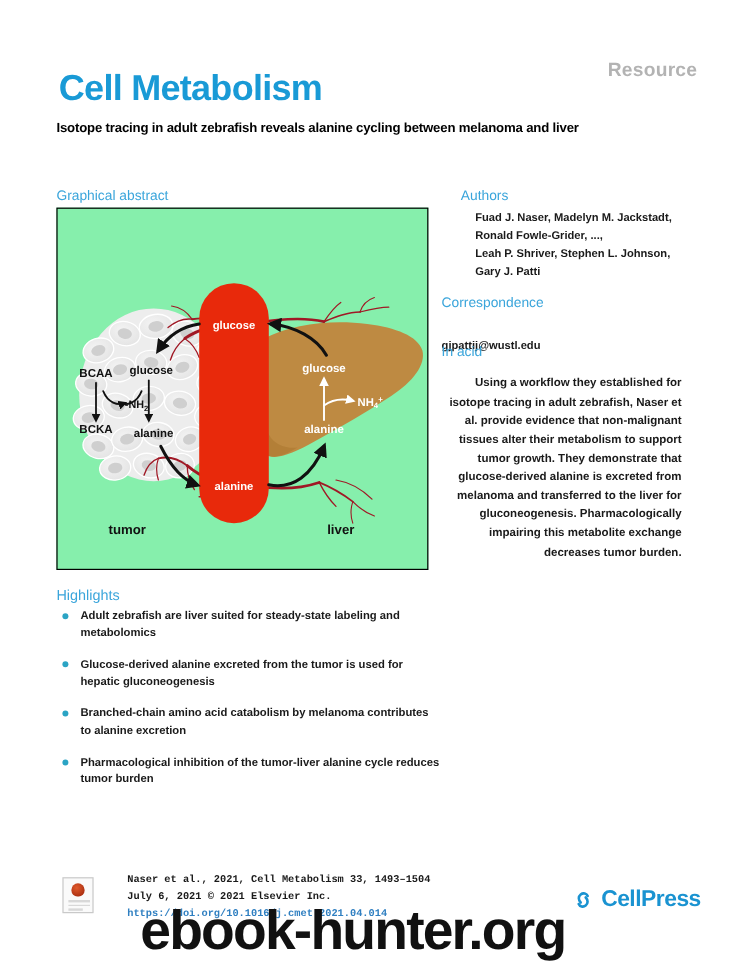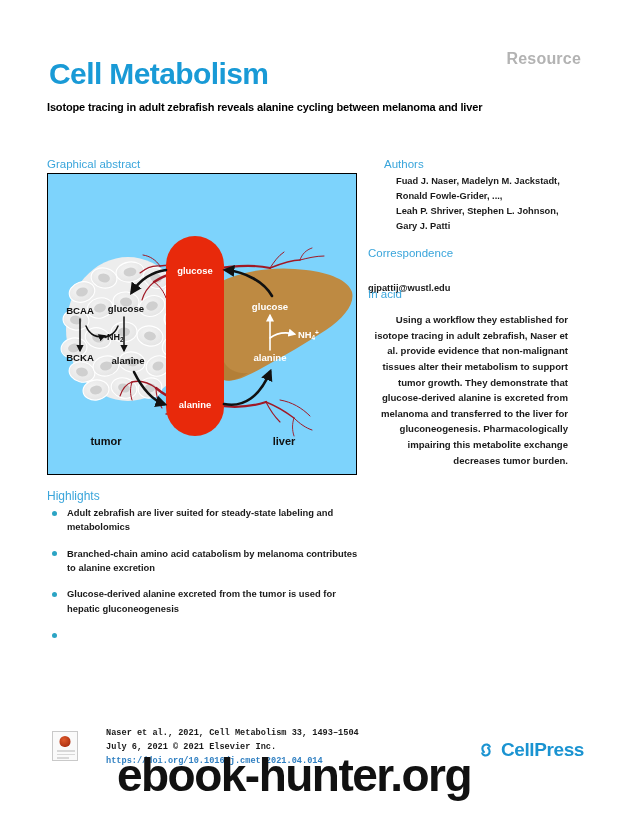--- a/index.html
+++ b/index.html
@@ -52,21 +52,21 @@
   }
   .inbrief-text {
     position:absolute; left:368px; top:312px; width:200px;
     font-size:9.6px; line-height:1.63; font-weight:bold; color:#1a1a1a;text-align:right;
   }
 
   
   .ga-box {
     position:absolute; left:47px; top:173px;
     width:310px; height:302px;
-    border:1.2px solid #000; background:#7dd3fc; overflow:hidden;
+    border:1.2px solid #000; background:#86efac; overflow:hidden;
   }
   .ga-stage { position:absolute; inset:0; }
 
   
   .highlights { position:absolute; left:47px; top:506px; width:330px; }
   .hl {
     position:relative; padding-left:20px;
     font-size:9.4px; line-height:1.5; font-weight:bold; color:#1a1a1a;
     margin-bottom:12.5px; width:320px;
   }
@@ -300,28 +300,29 @@
   <div class="inbrief-text">Using a workflow they established for isotope tracing in adult zebrafish, Naser et al. provide evidence that non-malignant tissues alter their metabolism to support tumor growth. They demonstrate that glucose-derived alanine is excreted from melanoma and transferred to the liver for gluconeogenesis. Pharmacologically impairing this metabolite exchange decreases tumor burden.</div>
 
   <div class="sec-head h-highlights">Highlights</div>
   <div class="highlights">
     <div class="hl">
       <span class="dot"></span>
       <span>Adult zebrafish are liver suited for steady-state labeling and metabolomics</span>
     </div>
     <div class="hl">
       <span class="dot"></span>
+      <span>Glucose-derived alanine excreted from the tumor is used for hepatic gluconeogenesis</span>
+    </div>
+    <div class="hl">
+      <span class="dot"></span>
       <span>Branched-chain amino acid catabolism by melanoma contributes to alanine excretion</span>
     </div>
     <div class="hl">
       <span class="dot"></span>
-      <span>Glucose-derived alanine excreted from the tumor is used for hepatic gluconeogenesis</span>
-    </div>
-    <div class="hl">
-      <span class="dot"></span>
+      <span>Pharmacological inhibition of the tumor-liver alanine cycle reduces tumor burden</span>
     </div>
   </div>
 
   <div class="footer-icon">
     <span class="shield"></span>
     <span class="ln l1"></span>
     <span class="ln l2"></span>
     <span class="ln l3"></span>
   </div>
 

